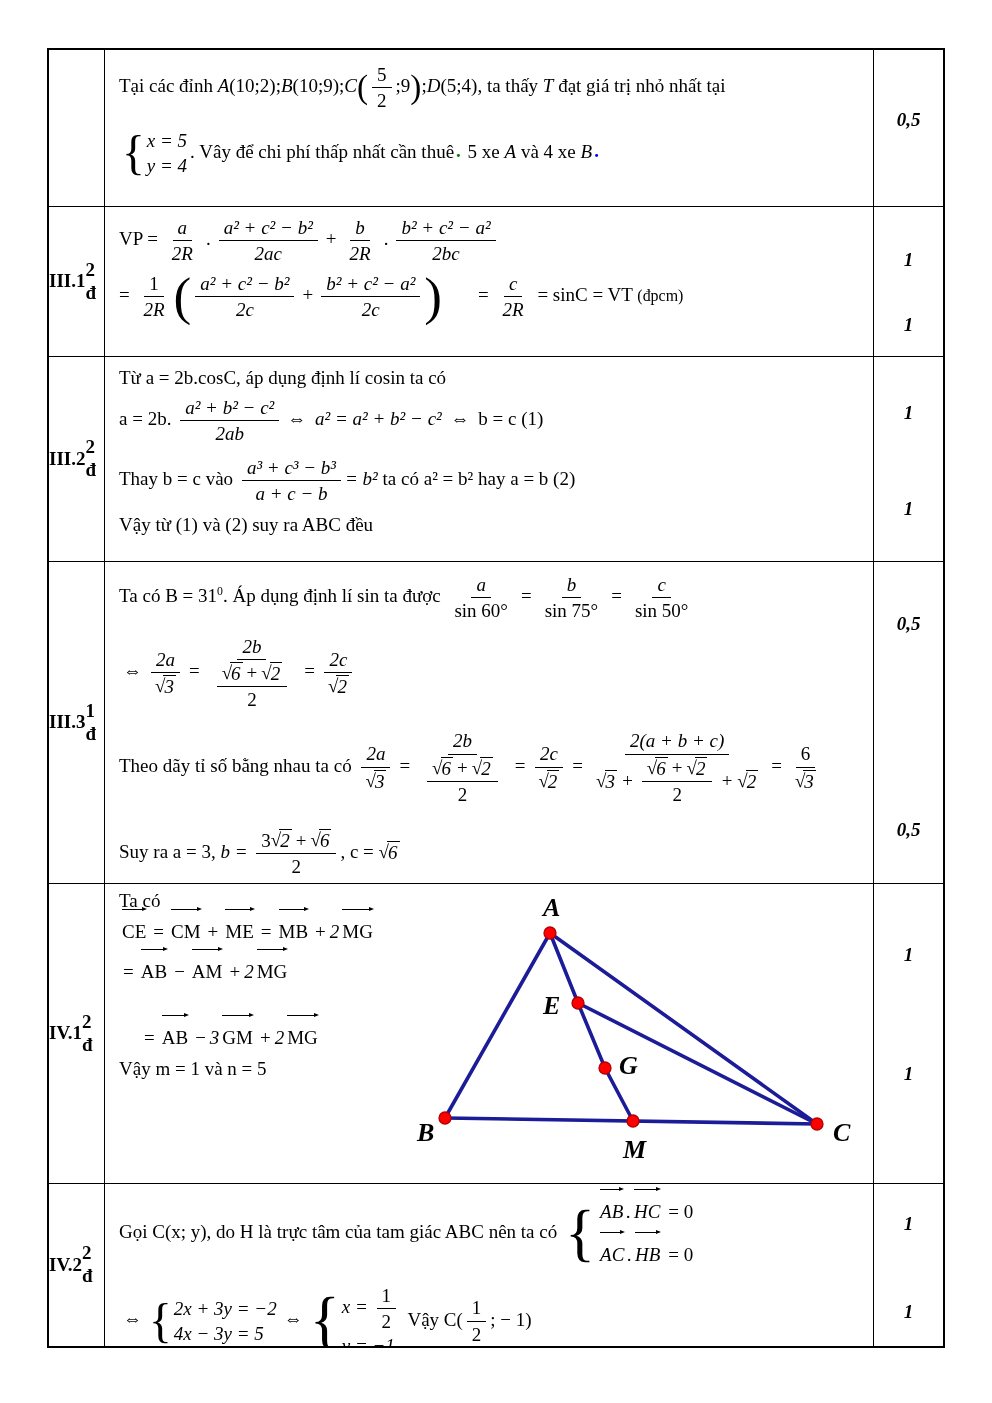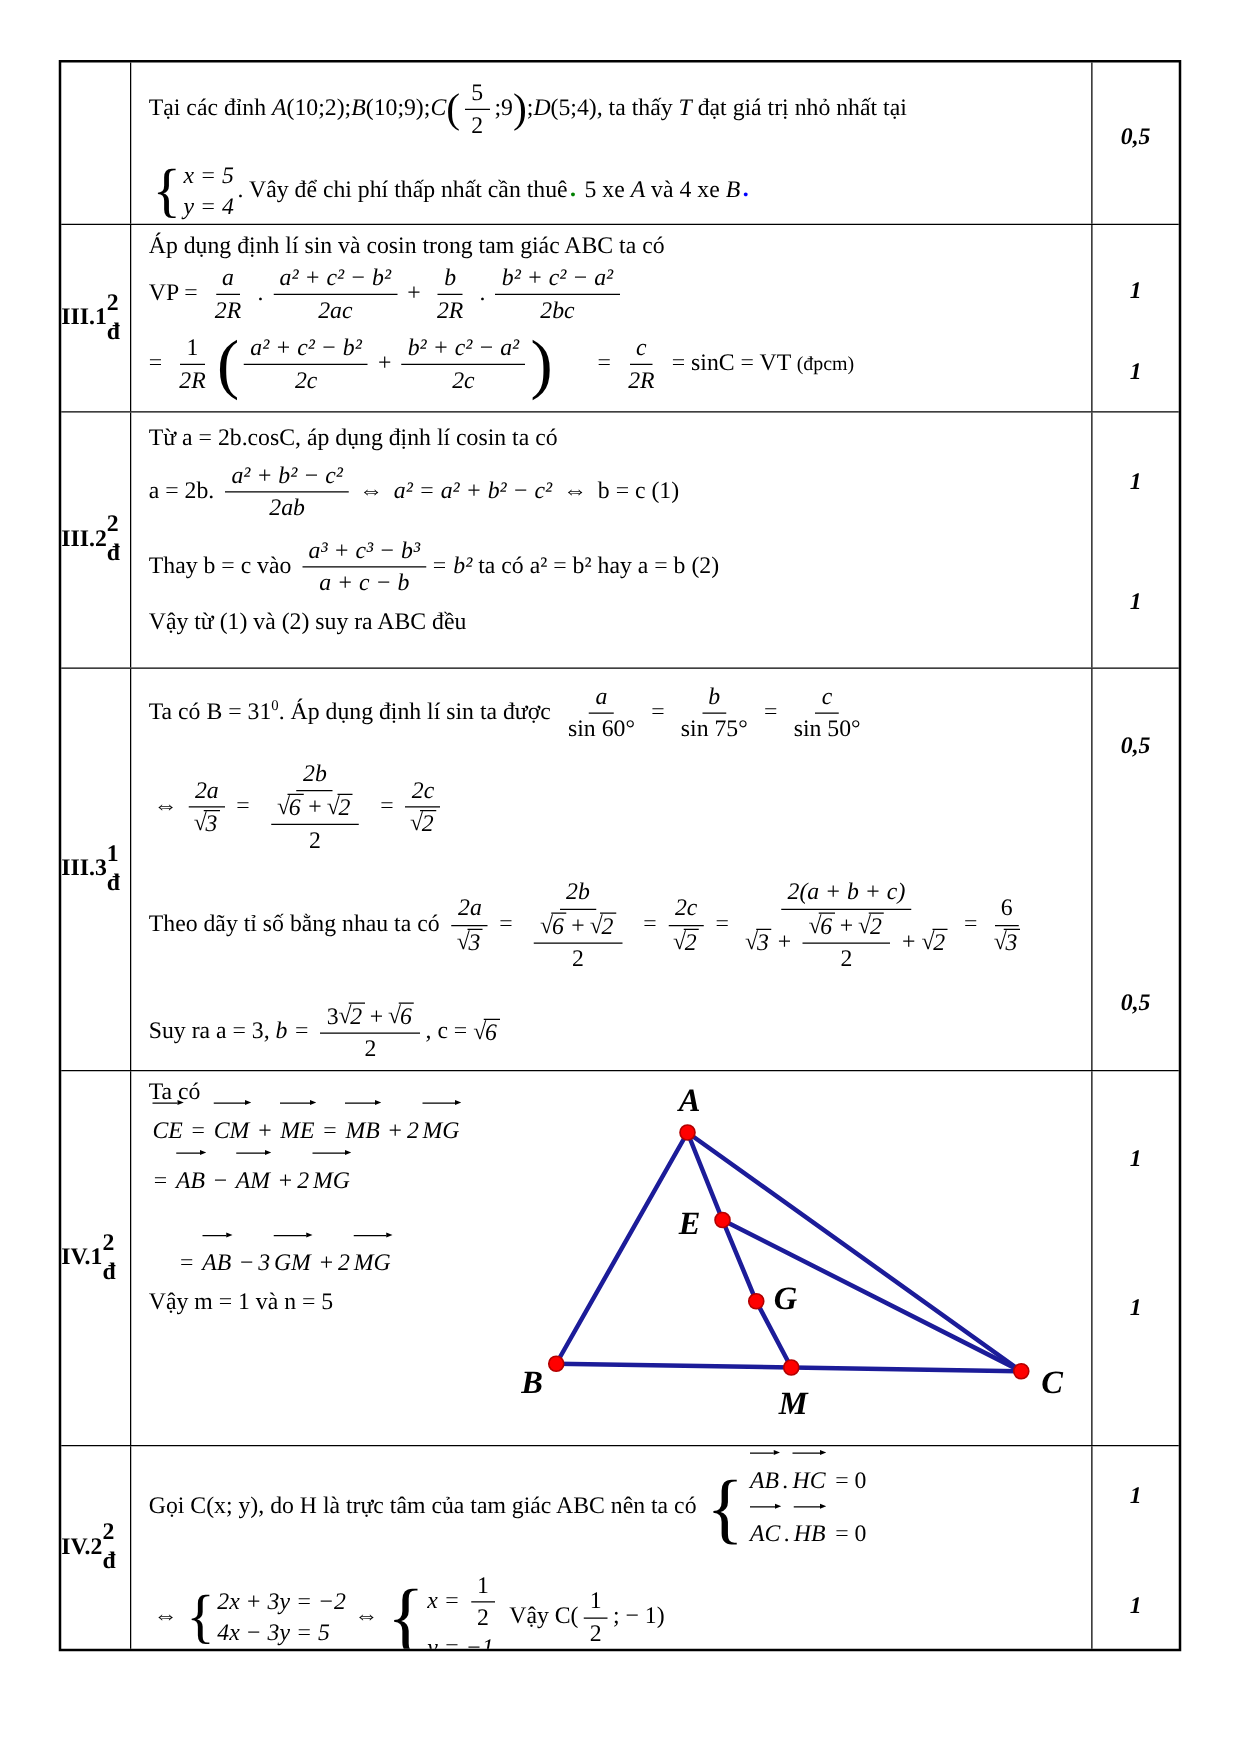--- a/index.html
+++ b/index.html
@@ -1,40 +1,40 @@
 <!DOCTYPE html>
 <html><head>
 <meta charset="utf-8">
 <style>
   html,body{margin:0;padding:0;background:#fff;}
   body{width:992px;height:1403px;font-family:"Liberation Serif","DejaVu Serif",serif;font-size:19px;color:#000;}
   .answer-table{margin:48px auto 0;width:898px;border:2px solid #000;box-sizing:border-box;}
   .row{display:grid;grid-template-columns:56px 1fr 69px;border-bottom:1.6px solid #000;box-sizing:border-box;}
   .row:last-child{border-bottom:none;}
-  .row-1{height:130px}.row-2{height:150px}.row-3{height:205px}.row-4{height:322px}.row-5{height:300px}.row-6{height:162px}
+  .row-1{height:157px}.row-2{height:150px}.row-3{height:205px}.row-4{height:322px}.row-5{height:300px}.row-6{height:162px}
   .cell{box-sizing:border-box;}
   .cell-label{border-right:1.6px solid #000;display:flex;flex-direction:row;justify-content:center;align-items:center;font-weight:bold;line-height:1.2;}
   .cell-content{border-right:1.6px solid #000;padding:6px 8px 0 14px;position:relative;overflow:hidden;}
   .cell-score{position:relative;font-weight:bold;}
   .score{position:absolute;left:50%;transform:translateX(-50%);font-style:italic;}
   .line{margin:0;}
   .mi{font-style:italic;}
   .op{padding:0 4px;}
   .note{font-size:84%;}
   .dot-green{color:#008000;font-weight:bold;padding:0 2px;}
   .dot-blue{color:#0000ff;font-weight:bold;padding:0 2px;}
   .frac{display:inline-flex;flex-direction:column;align-items:center;text-align:center;vertical-align:middle;margin:0 4px;font-style:italic;line-height:1.12;}
   .frac .num{padding:0 5px 2px;border-bottom:1.4px solid #000;}
   .frac .den{padding:2px 5px 0;}
   .frac.up{font-style:normal;}
   .dflex{display:inline-flex;align-items:center;}
   .sqrt{display:inline-flex;align-items:flex-start;font-style:italic;}
   .sqrt .rad{font-style:normal;margin-right:-2px;}
   .sqrt .bod{border-top:1.4px solid #000;padding:0 2px 0 1px;}
-  .vec{display:inline-block;position:relative;font-style:italic;margin:0 3px;}
+  .vec{display:inline-block;position:relative;margin:0 3px;}
   .vec::before{content:"";position:absolute;left:0;right:4px;top:-3px;border-top:1.3px solid #000;}
   .vec::after{content:"";position:absolute;right:-1px;top:-5px;width:0;height:0;border-left:5px solid #000;border-top:2.5px solid transparent;border-bottom:2.5px solid transparent;}
   .vline{line-height:2.1;}
   .sys{display:inline-flex;align-items:center;vertical-align:middle;margin:0 3px;}
   .sys .brace{font-size:250%;line-height:.85;font-weight:400;margin-right:2px;}
   .sys.tall .brace{font-size:330%;}
   .sys .eqs{display:flex;flex-direction:column;row-gap:3px;font-style:italic;text-align:left;}
   .bigp{font-size:280%;line-height:.72;vertical-align:middle;font-weight:300;}
   .medp{font-size:175%;line-height:.8;vertical-align:middle;}
   .sp{display:inline-block;width:36px;}
@@ -71,21 +71,20 @@
       <span class="score" style="top:38%;">0,5</span>
     </div>
   </div>
 
   <div class="row row-2">
     <div class="cell cell-label">
       <span>III.1</span>
       <span>2 đ</span>
     </div>
     <div class="cell cell-content">
-      <div class="line">Áp dụng định lí sin và cosin trong tam giác ABC ta có</div>
       <div class="line" style="margin-top:4px;">
         <span>VP = </span><span class="frac">
             <span class="num">a</span>
             <span class="den">2R</span>
           </span><span class="op">.</span><span class="frac">
             <span class="num">a² + c² − b²</span>
             <span class="den">2ac</span>
           </span><span class="op">+</span><span class="frac">
             <span class="num">b</span>
             <span class="den">2R</span>

